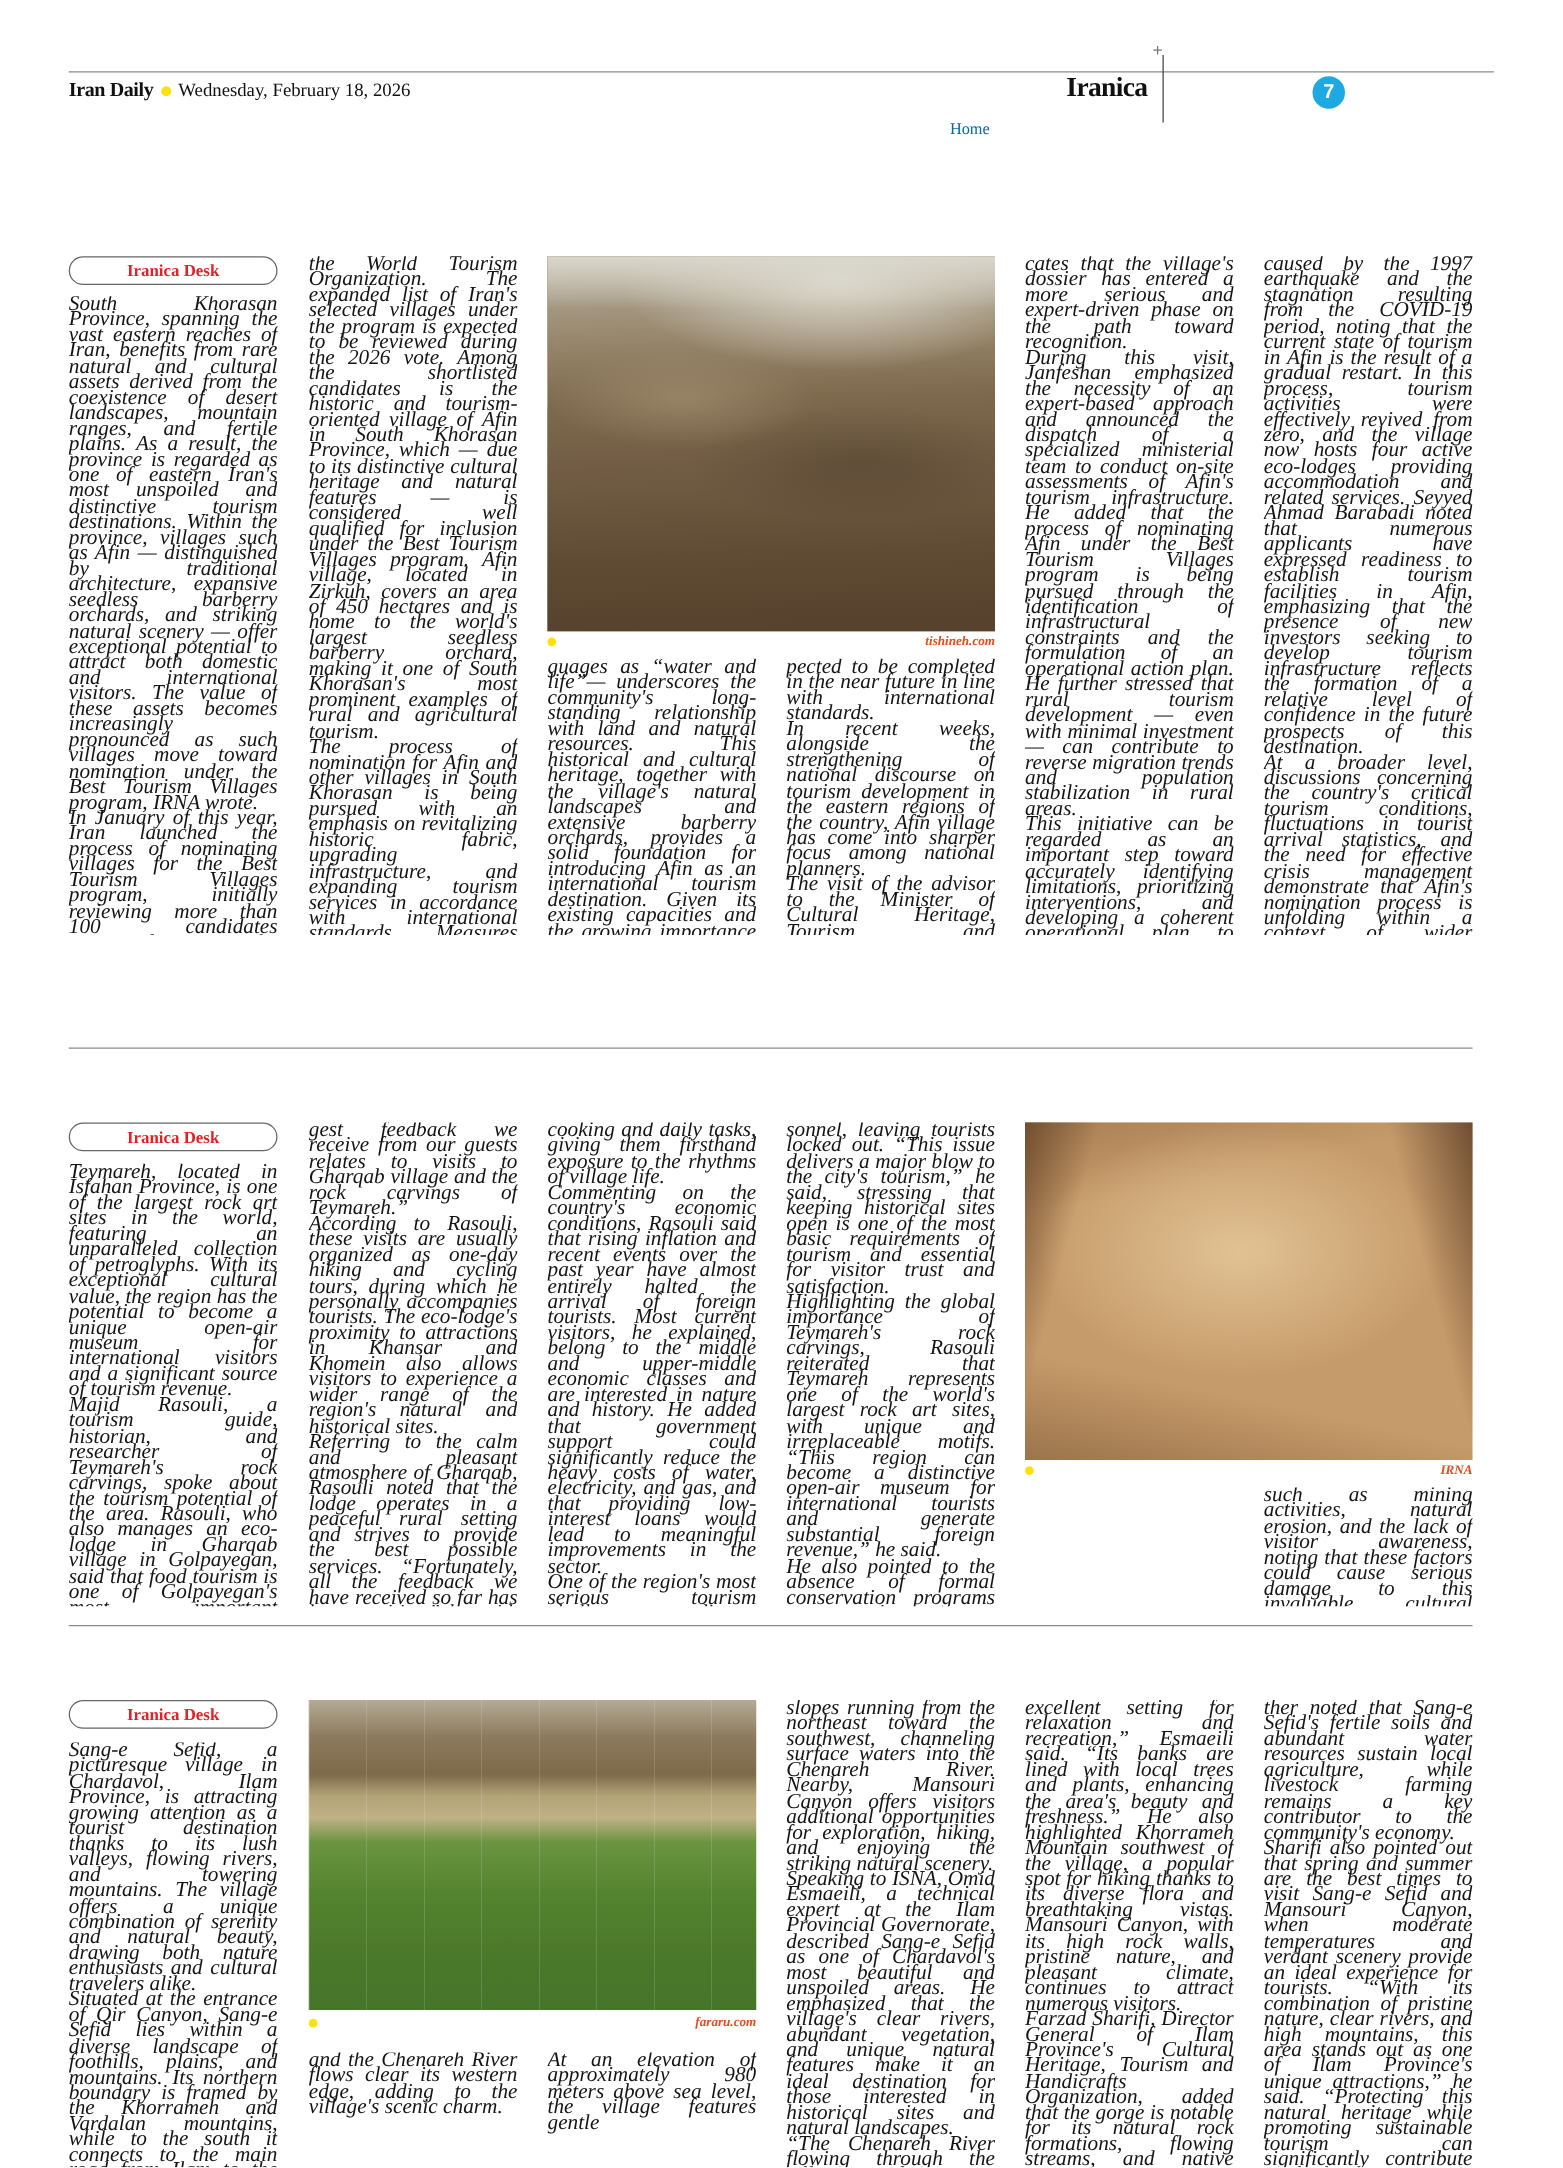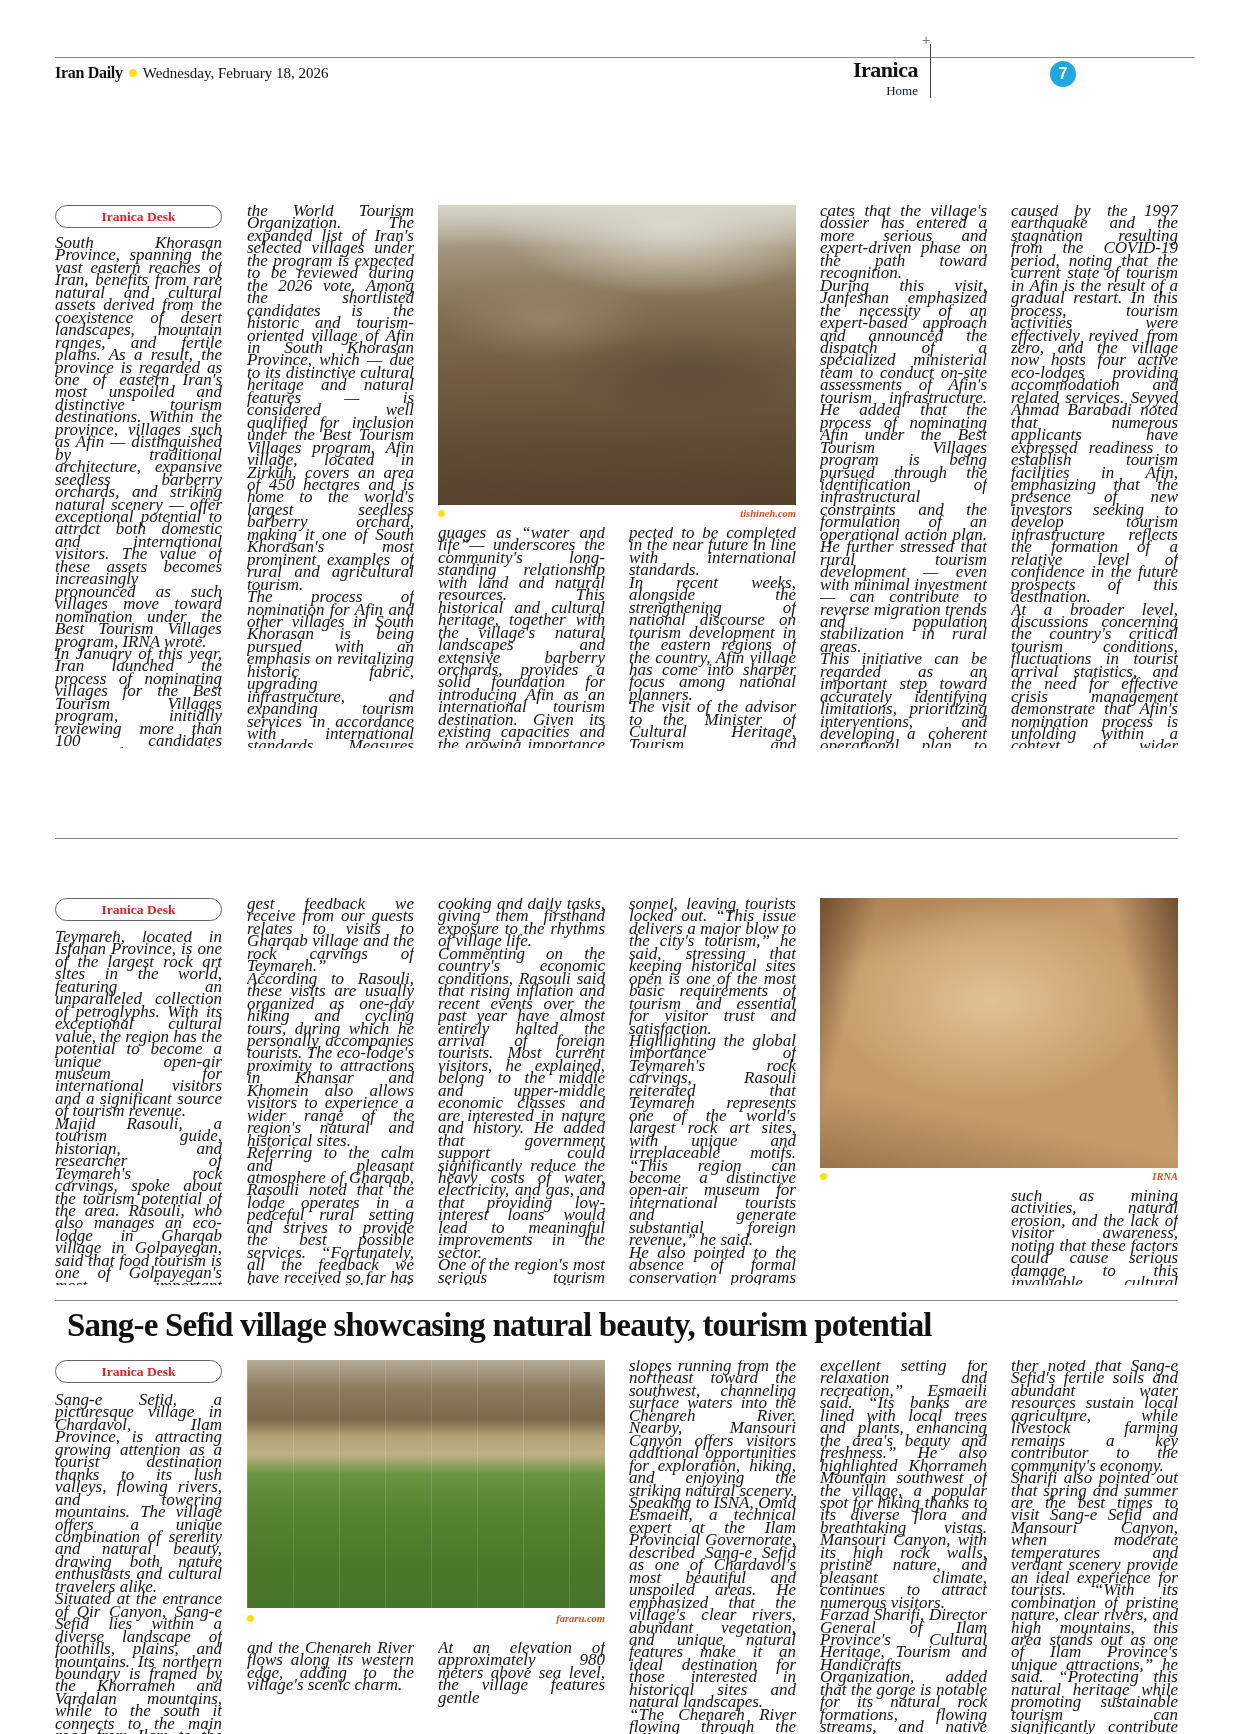--- a/index.html
+++ b/index.html
@@ -7,21 +7,21 @@
         font-family:"Liberation Serif",serif;color:#111;}
   .abs{position:absolute;}
   .rule{position:absolute;height:1px;background:#8a8a8a;}
   .vline{position:absolute;width:1px;background:#444;}
   
   .hdr-left{font-size:15px;display:flex;align-items:center;gap:6px;}
   .hdr-brand{font-weight:bold;font-size:16px;letter-spacing:-0.3px;}
   .dot{display:inline-block;width:8px;height:8px;border-radius:50%;background:#ffe10a;}
   .hdr-date{font-size:15px;}
   .section-name{font-weight:bold;font-size:22px;text-align:right;line-height:20px;letter-spacing:-0.5px;}
-  .section-home{font-size:13px;color:#0f172a;text-align:right;margin-top:3px;}
+  .section-home{font-size:13px;color:#0369a1;text-align:left;margin-top:15px;}
   .pagenum{position:absolute;width:26px;height:26px;border-radius:50%;background:#1fa9e2;color:#fff;
            font-weight:bold;font-size:16px;display:flex;align-items:center;justify-content:center;
            font-family:"Liberation Sans",sans-serif;}
   .plus{position:absolute;color:#777;font-size:14px;font-family:"Liberation Sans",sans-serif;}
   
   .headline1{font-size:46px;font-weight:bold;letter-spacing:-1.2px;line-height:1.02;white-space:nowrap;}
   .headline2{font-size:33px;font-weight:bold;letter-spacing:-0.8px;line-height:1.05;white-space:nowrap;}
   
   .badge{width:167px;height:23px;border:1px solid #666;border-radius:12px;
          display:flex;align-items:center;justify-content:center;
@@ -119,34 +119,33 @@
 
   <div class="photo ph2" style="left:820px;top:898px;width:358px;height:270px;"></div>
   <div class="credit" style="left:820px;top:1171px;width:358px;">
     <span class="dot"></span>
     <span>IRNA</span>
   </div>
 
   <div class="abs col" style="left:1011px;top:1190px;height:95px;">such as mining activities, natural erosion, and the lack of visitor awareness, noting that these factors could cause serious damage to this invaluable cultural heritage.</div>
 
   <div class="rule" style="left:55px;top:1300px;width:1123px;"></div>
-  <div class="abs headline2" style="left:67px;top:1308px;">Sang-e Sefid village showcasing natural beauty, tourism potential</div>
 
   <div class="abs badge" style="left:55px;top:1360px;">Iranica Desk</div>
 
   <div class="abs col" style="left:55px;top:1394px;height:340px;">Sang-e Sefid, a picturesque village in Chardavol, Ilam Province, is attracting growing attention as a tourist destination thanks to its lush valleys, flowing rivers, and towering mountains. The village offers a unique combination of serenity and natural beauty, drawing both nature enthusiasts and cultural travelers alike.
 Situated at the entrance of Qir Canyon, Sang-e Sefid lies within a diverse landscape of foothills, plains, and mountains. Its northern boundary is framed by the Khorrameh and Vardalan mountains, while to the south it connects to the main road from Ilam to the Seymreh Bridge. Agricultural lands stretch to the east,</div>
 
   <div class="photo ph3" style="left:247px;top:1360px;width:358px;height:248px;"></div>
   <div class="credit" style="left:247px;top:1613px;width:358px;">
     <span class="dot"></span>
     <span>fararu.com</span>
   </div>
 
-  <div class="abs col" style="left:247px;top:1642px;height:80px;">and the Chenareh River flows along its western edge, adding to the village's scenic charm.</div>
+  <div class="abs col" style="left:247px;top:1642px;height:80px;">and the Chenareh River flows clear its western edge, adding to the village's scenic charm.</div>
   <div class="abs col" style="left:438px;top:1642px;height:80px;">At an elevation of approximately 980 meters above sea level, the village features gentle</div>
   <div class="abs col" style="left:629px;top:1360px;height:374px;">slopes running from the northeast toward the southwest, channeling surface waters into the Chenareh River. Nearby, Mansouri Canyon offers visitors additional opportunities for exploration, hiking, and enjoying the striking natural scenery.
 Speaking to ISNA, Omid Esmaeili, a technical expert at the Ilam Provincial Governorate, described Sang-e Sefid as one of Chardavol's most beautiful and unspoiled areas. He emphasized that the village's clear rivers, abundant vegetation, and unique natural features make it an ideal destination for those interested in historical sites and natural landscapes.
 “The Chenareh River flowing through the village provides an</div>
   <div class="abs col" style="left:820px;top:1360px;height:374px;">excellent setting for relaxation and recreation,” Esmaeili said. “Its banks are lined with local trees and plants, enhancing the area's beauty and freshness.” He also highlighted Khorrameh Mountain southwest of the village, a popular spot for hiking thanks to its diverse flora and breathtaking vistas. Mansouri Canyon, with its high rock walls, pristine nature, and pleasant climate, continues to attract numerous visitors.
 Farzad Sharifi, Director General of Ilam Province's Cultural Heritage, Tourism and Handicrafts Organization, added that the gorge is notable for its natural rock formations, flowing streams, and native vegetation, creating a distinctive and visually striking landscape. He fur-</div>
   <div class="abs col" style="left:1011px;top:1360px;height:374px;">ther noted that Sang-e Sefid's fertile soils and abundant water resources sustain local agriculture, while livestock farming remains a key contributor to the community's economy.
 Sharifi also pointed out that spring and summer are the best times to visit Sang-e Sefid and Mansouri Canyon, when moderate temperatures and verdant scenery provide an ideal experience for tourists. “With its combination of pristine nature, clear rivers, and high mountains, this area stands out as one of Ilam Province's unique attractions,” he said. “Protecting this natural heritage while promoting sustainable tourism can significantly contribute to both the economic and cultural development of the region.”</div>
 
 </div>

